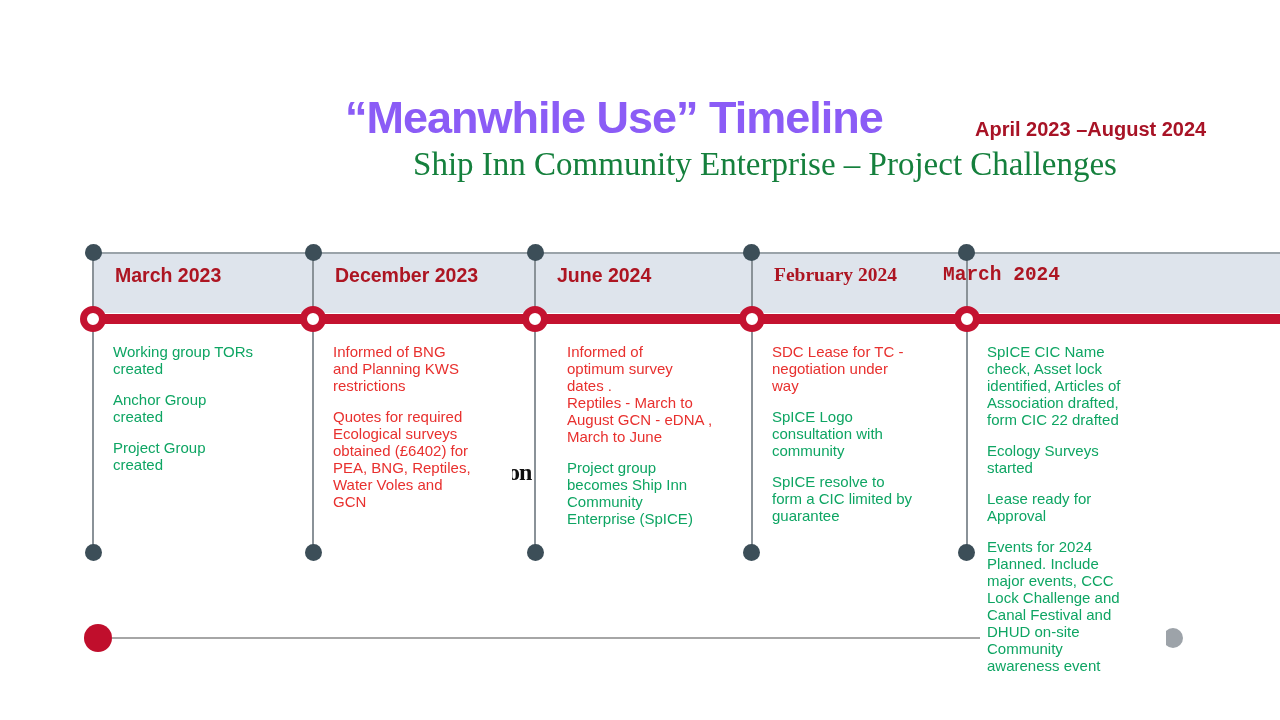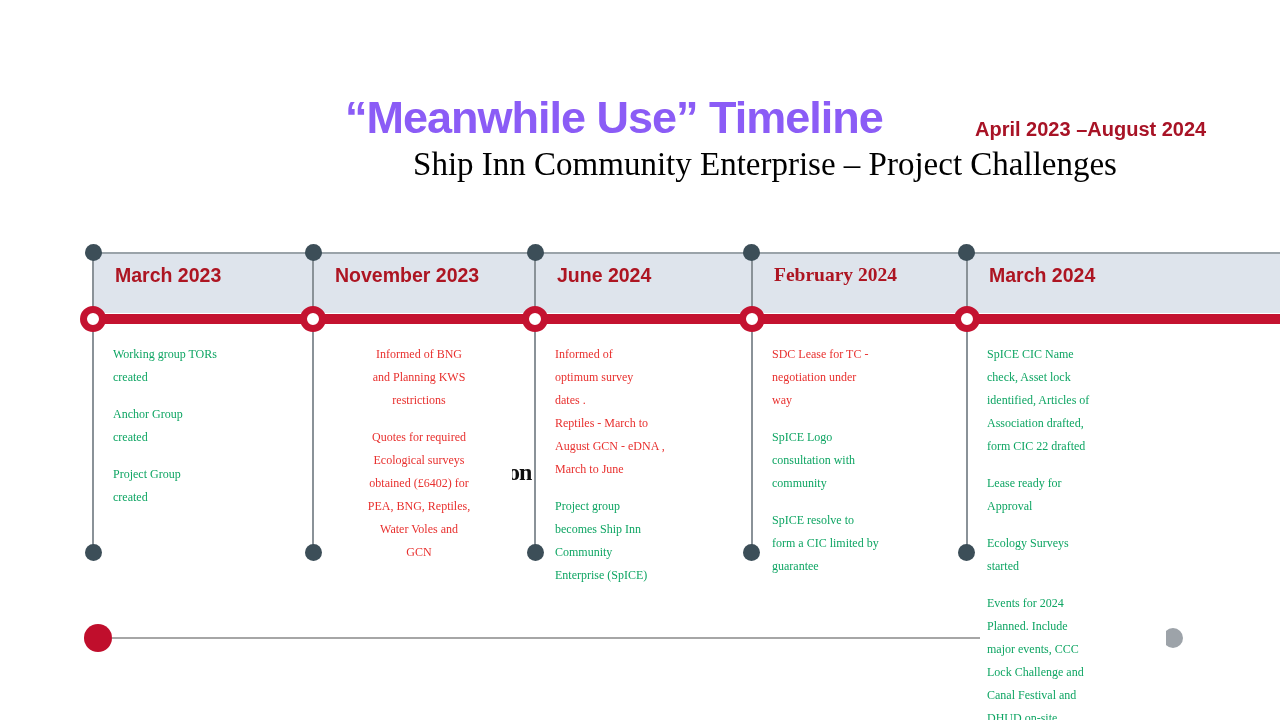--- a/index.html
+++ b/index.html
@@ -20,28 +20,28 @@
   .leaf.l1{left:36px;top:-18px;transform:rotate(-25deg);}
   .leaf.l2{left:58px;top:-20px;transform:rotate(30deg);}
   .logo svg{display:block;margin:-2px auto 1px;}
   .logo .ship{font-style:italic;font-weight:700;color:#7E9C6A;font-size:10px;margin-top:1px;}
   .logo .comm{font-weight:700;color:#1F3864;font-size:11px;margin-top:2px;}
 
   .title{position:absolute;left:326px;top:92px;font-weight:700;font-size:45px;letter-spacing:-1px;
          color:#8b5cf6;white-space:nowrap;font-stretch:condensed;margin-left:19px;}
   .daterange{position:absolute;left:975px;top:118px;font-weight:700;font-size:20px;color:#A81326;white-space:nowrap;}
   .subtitle{position:absolute;left:0;right:40px;top:146px;text-align:center;
-            font-family:"Liberation Serif",serif;font-size:33px;color:#000000;white-space:nowrap;
+            font-family:"Liberation Serif",serif;font-size:33px;color:#15803d;white-space:nowrap;
             padding-left:290px;}
 
   
   .topline{position:absolute;left:93px;top:252px;width:1187px;height:2px;background:#9AA3A9;}
   .band{position:absolute;left:93px;top:254px;width:1187px;height:59px;background:#DEE4EC;}
   .month{position:absolute;top:264px;font-weight:700;font-size:19.5px;color:#AD1522;white-space:nowrap;}
-  .m0{left:115px;} .m1{left:335px;} .m2{left:557px;} .m3{left:774px;font-family:Liberation Serif, serif;} .m4{left:989px;}
+  .m0{left:115px;} .m1{left:335px;} .m2{left:557px;} .m3{left:774px;font-family:Liberation Serif, serif;} .m4{left:943px;font-family:Liberation Mono, monospace;}
 
   .redline{position:absolute;left:93px;top:314px;width:1187px;height:10px;background:#C41230;}
 
   .vline{position:absolute;top:252px;width:2px;height:301px;background:#8A9298;z-index:1;}
   .v0{left:92px;} .v1{left:312px;} .v2{left:534px;} .v3{left:751px;} .v4{left:966px;}
 
   .dot{position:absolute;width:17px;height:17px;border-radius:50%;background:#3C4E58;z-index:2;}
   .td{top:244px;} .bd{top:544px;}
   .d0{left:85px;} .d1{left:305px;} .d2{left:527px;} .d3{left:743px;} .d4{left:958px;}
 
@@ -49,42 +49,42 @@
         background:#ffffff;z-index:3;}
   .r0{left:80px;} .r1{left:300px;} .r2{left:522px;} .r3{left:739px;} .r4{left:954px;}
 
   
   .botline{position:absolute;left:112px;top:637px;width:1051px;height:2px;background:#A6A6A6;z-index:0;}
   .reddot{position:absolute;left:84px;top:624px;width:28px;height:28px;border-radius:50%;background:#C00E2C;z-index:1;}
   .enddot{position:absolute;left:1163px;top:628px;width:20px;height:20px;border-radius:50%;background:#9DA3A9;z-index:1;}
 
   
   .col{position:absolute;top:335px;width:172px;padding:0 7px;background:#ffffff;z-index:2;}
-  .c0{left:106px;} .c1{left:326px;text-align:center;} .c2{left:548px;} .c3{left:765px;} .c4{left:980px;}
-  .p{font-size:12px;line-height:23px;margin:8px 0 14px;white-space:pre-line;font-family:Liberation Serif, serif;}
+  .c0{left:106px;} .c1{left:326px;} .c2{left:560px;} .c3{left:765px;} .c4{left:980px;}
+  .p{font-size:15px;line-height:17px;margin:8px 0 14px;white-space:pre-line;}
   .p.title{font-family:"Liberation Serif",serif;font-weight:700;color:#0d0d0d;
            font-size:24px;line-height:30px;margin:0 0 16px;}
   .p.green{color:#0EA563;}
   .p.red{color:#E8302E;}
 </style>
 </head>
 <body>
 
 <div class="slide">
 
 
   <div class="title">“Meanwhile Use” Timeline</div>
   <div class="daterange">April 2023 –August 2024</div>
   <div class="subtitle">Ship Inn Community Enterprise – Project Challenges</div>
 
   <div class="topline"></div>
   <div class="band"></div>
 
   <div class="month m0">March 2023</div>
-  <div class="month m1">November 2023</div>
+  <div class="month m1">December 2023</div>
   <div class="month m2">June 2024</div>
   <div class="month m3">February 2024</div>
   <div class="month m4">March 2024</div>
 
   <div class="redline"></div>
 
   <div class="vline v0"></div>
   <div class="vline v1"></div>
   <div class="vline v2"></div>
   <div class="vline v3"></div>
@@ -159,24 +159,24 @@
 form a CIC limited by
 guarantee</div>
   </div>
 
   <div class="col c4">
     <div class="p green">SpICE CIC Name
 check, Asset lock
 identified, Articles of
 Association drafted,
 form CIC 22 drafted</div>
+    <div class="p green">Ecology Surveys
+started</div>
     <div class="p green">Lease ready for
 Approval</div>
-    <div class="p green">Ecology Surveys
-started</div>
     <div class="p green">Events for 2024
 Planned. Include
 major events, CCC
 Lock Challenge and
 Canal Festival and
 DHUD on-site
 Community
 awareness event</div>
   </div>
 

